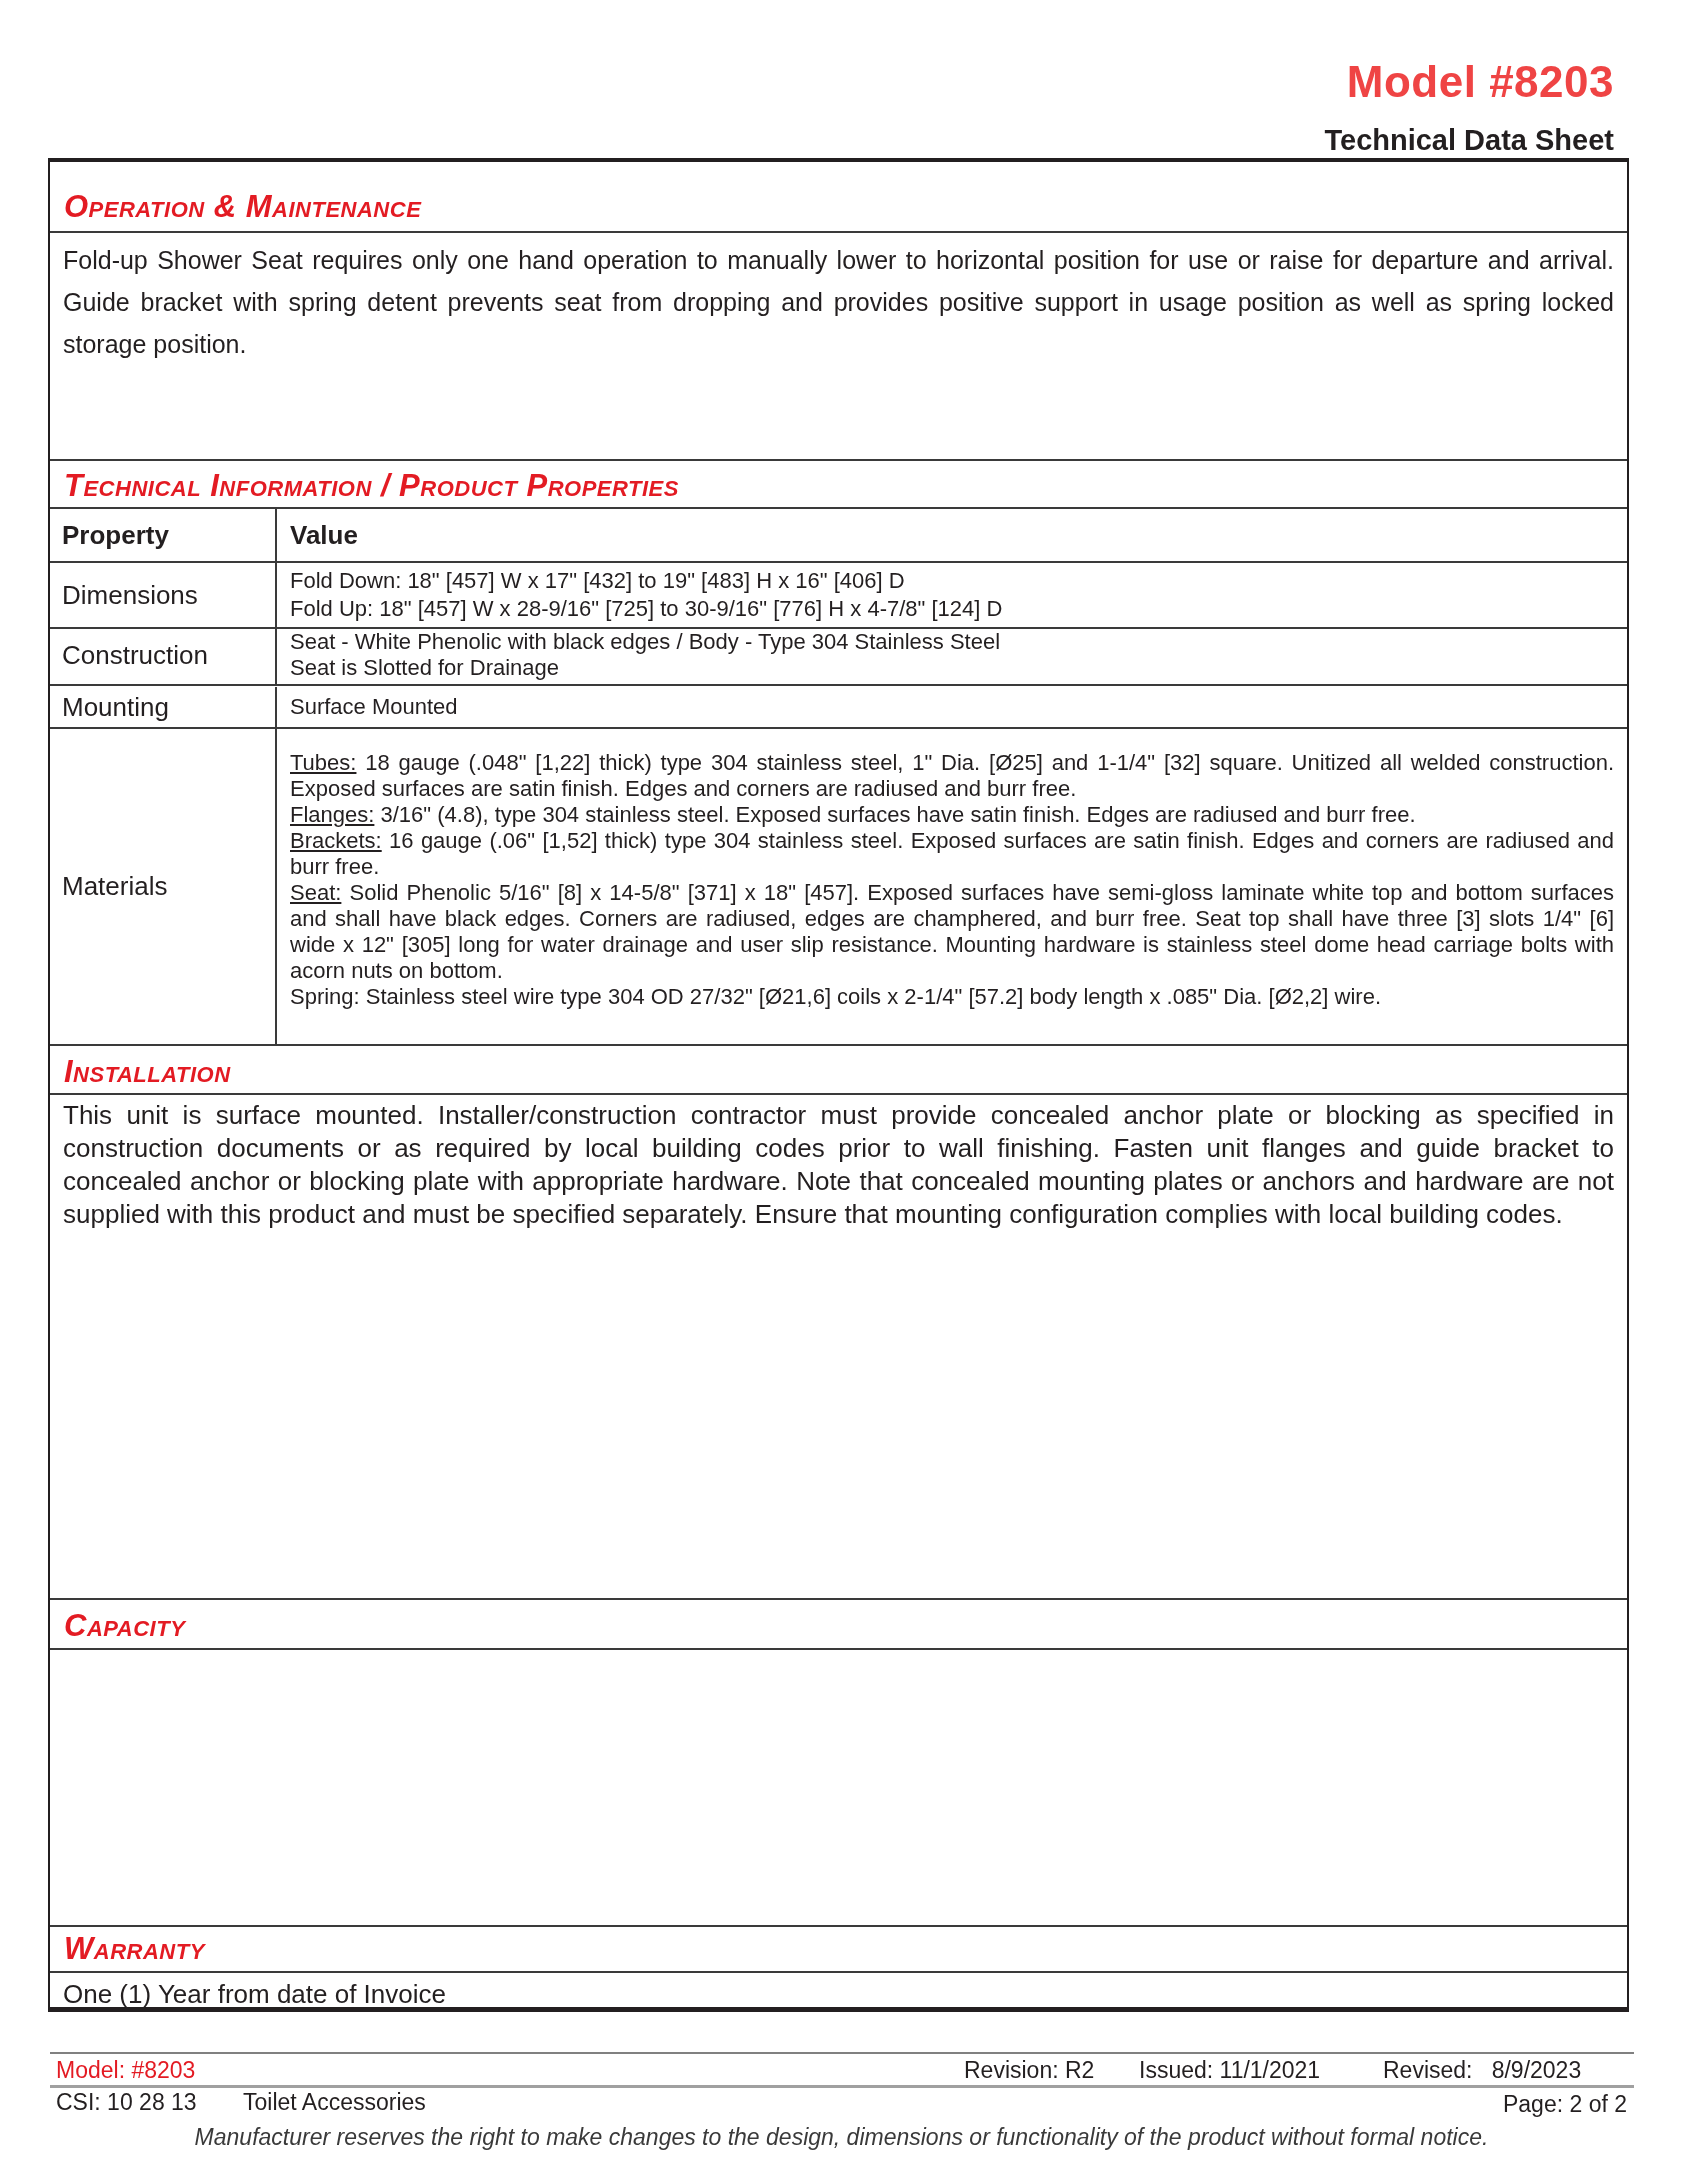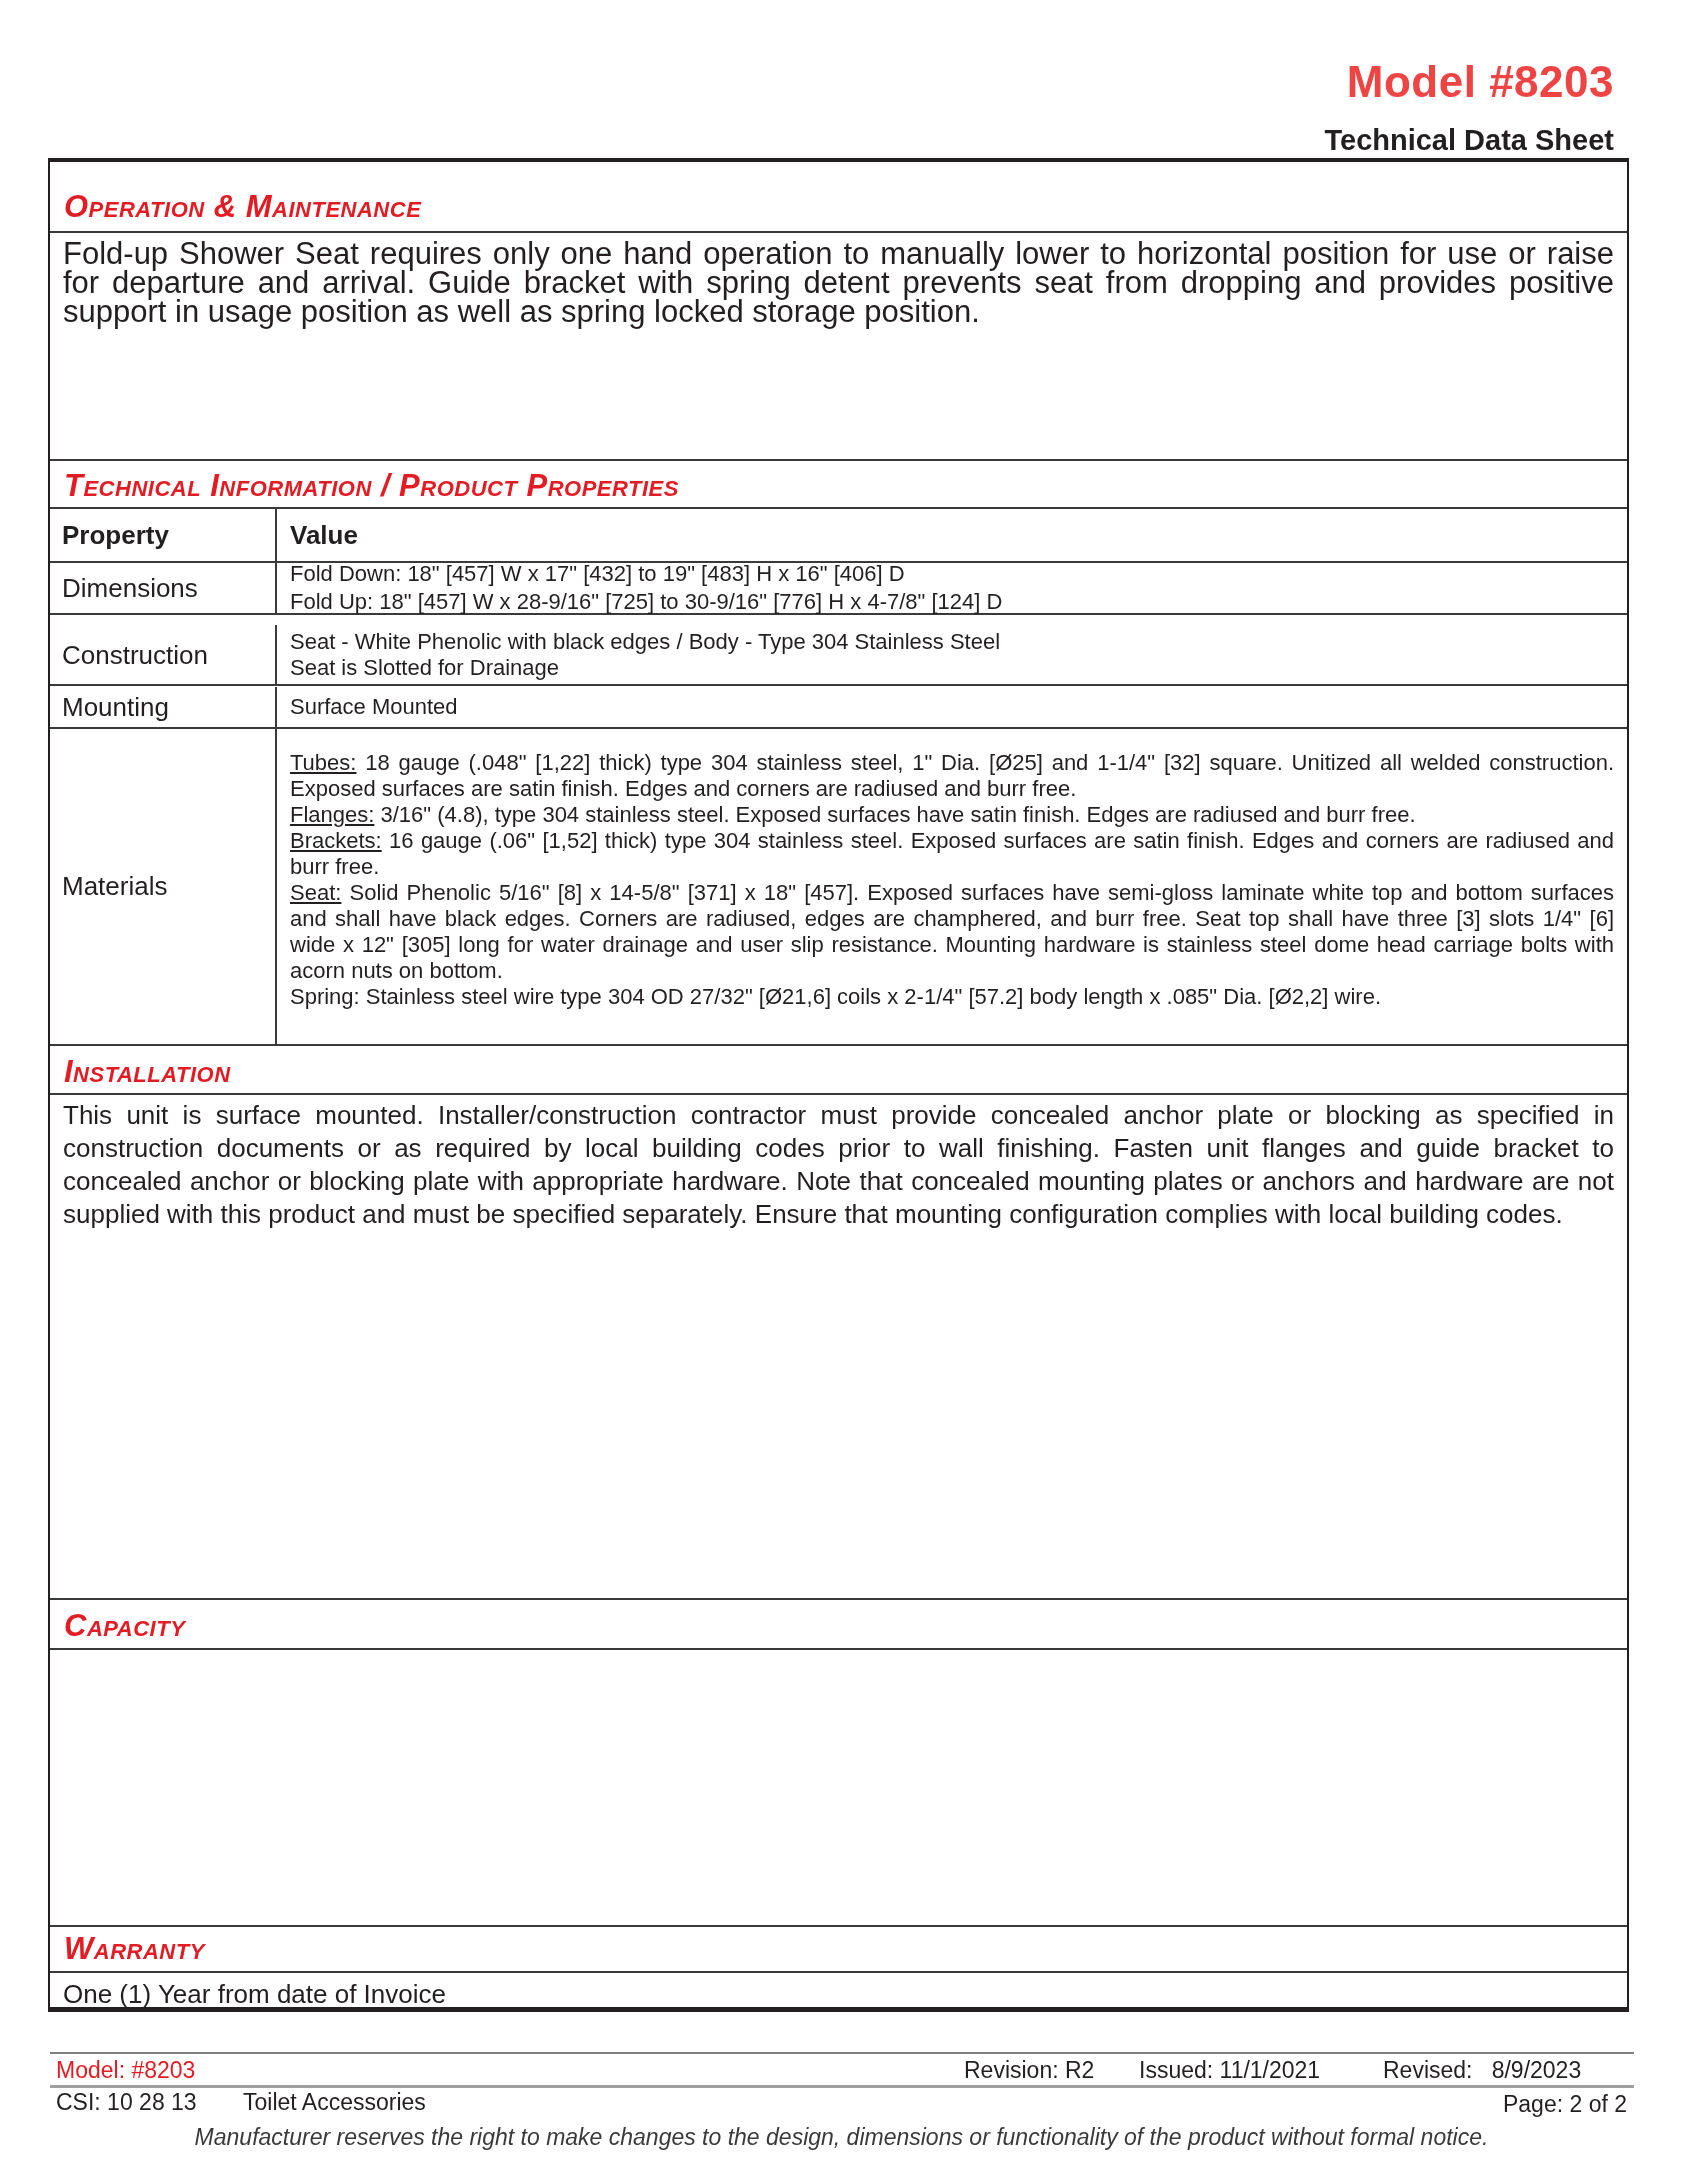--- a/index.html
+++ b/index.html
@@ -7,21 +7,21 @@
          font-family: "Liberation Sans", sans-serif; color: #231f20; }
   #title { position: absolute; right: 69px; top: 57px; font-size: 44px; font-weight: bold; color: #ef4444; letter-spacing: 0.5px; }
   #subtitle { position: absolute; right: 69px; top: 124px; font-size: 29px; font-weight: bold; color: #231f20; }
   #box { position: absolute; left: 48px; top: 158px; width: 1581px; height: 1854px;
          border-left: 2px solid #231f20; border-right: 2px solid #231f20;
          border-top: 4px solid #231f20; border-bottom: 5px solid #231f20; box-sizing: border-box; }
   .sec-head { position: absolute; left: 0; right: 0; border-bottom: 2px solid #3a3a3a; box-sizing: border-box; }
   .sec-head span { position: absolute; left: 14px; bottom: 6px; font-size: 31px; font-weight: bold; font-style: italic;
                    color: #e31b23; font-variant: small-caps; letter-spacing: 0.5px; }
   .sec-body { position: absolute; left: 0; right: 0; box-sizing: border-box; border-bottom: 2px solid #3a3a3a; }
-  .para { position: absolute; left: 13px; right: 13px; font-size: 31px; line-height: 29px; text-align: justify; }
+  .para { position: absolute; left: 13px; right: 13px; font-size: 25px; line-height: 42px; text-align: justify; }
   .para.install { line-height: 33px; font-size: 26px; }
   
   .trow { position: absolute; left: 0; right: 0; border-bottom: 2px solid #3a3a3a; box-sizing: border-box; }
   .tcol1 { position: absolute; left: 0; top: 0; bottom: 0; width: 227px; border-right: 2px solid #3a3a3a; box-sizing: border-box; }
   .tcol1 span { position: absolute; left: 12px; top: 50%; transform: translateY(-50%); font-size: 26px; }
   .tcol2 { position: absolute; left: 227px; right: 0; top: 0; bottom: 0; }
   .tcol2 .lines { position: absolute; left: 13px; right: 13px; top: 50%; transform: translateY(-50%); font-size: 22px; line-height: 28px; }
   .hdr .tcol1 span, .hdr .tcol2 span { font-size: 26px; font-weight: bold; }
   .hdr .tcol2 span { position: absolute; left: 13px; top: 50%; transform: translateY(-50%); }
   .mat { position: absolute; left: 13px; right: 13px; top: 22px; font-size: 22px; line-height: 26px; text-align: justify; }
@@ -60,21 +60,21 @@
     <span style="bottom:3px;text-align:center;">Technical Information / Product Properties</span>
   </div>
   <div class="trow hdr" style="top:347px;height:54px;">
     <div class="tcol1">
         <span>Property</span>
       </div>
     <div class="tcol2">
         <span>Value</span>
       </div>
   </div>
-  <div class="trow" style="top:401px;height:52px;">
+  <div class="trow" style="top:401px;height:66px;">
     <div class="tcol1">
         <span>Dimensions</span>
       </div>
     <div class="tcol2">
         <div class="lines">
       <div>Fold Down: 18" [457] W x 17" [432] to 19" [483] H x 16" [406] D</div>
       <div>Fold Up: 18" [457] W x 28-9/16" [725] to 30-9/16" [776] H x 4-7/8" [124] D</div>
     </div>
       </div>
   </div>

